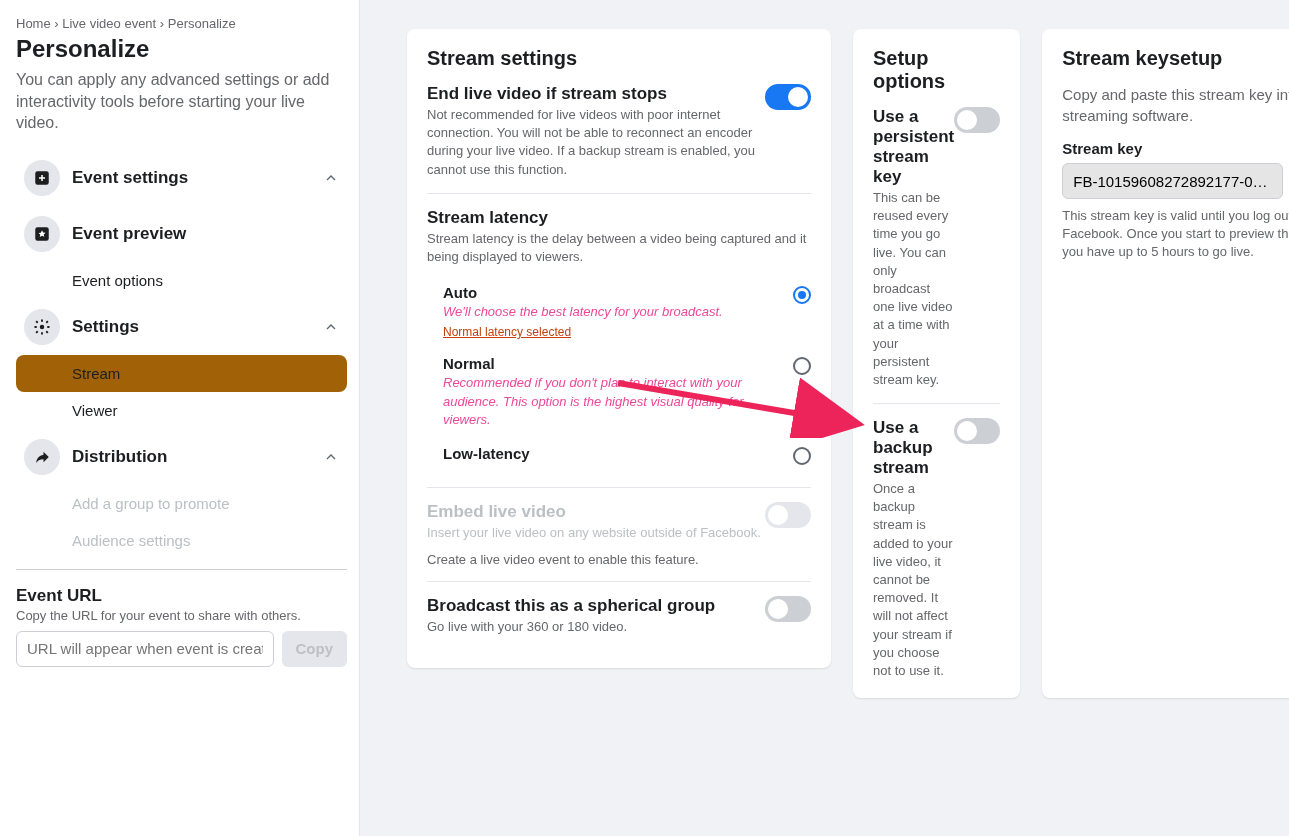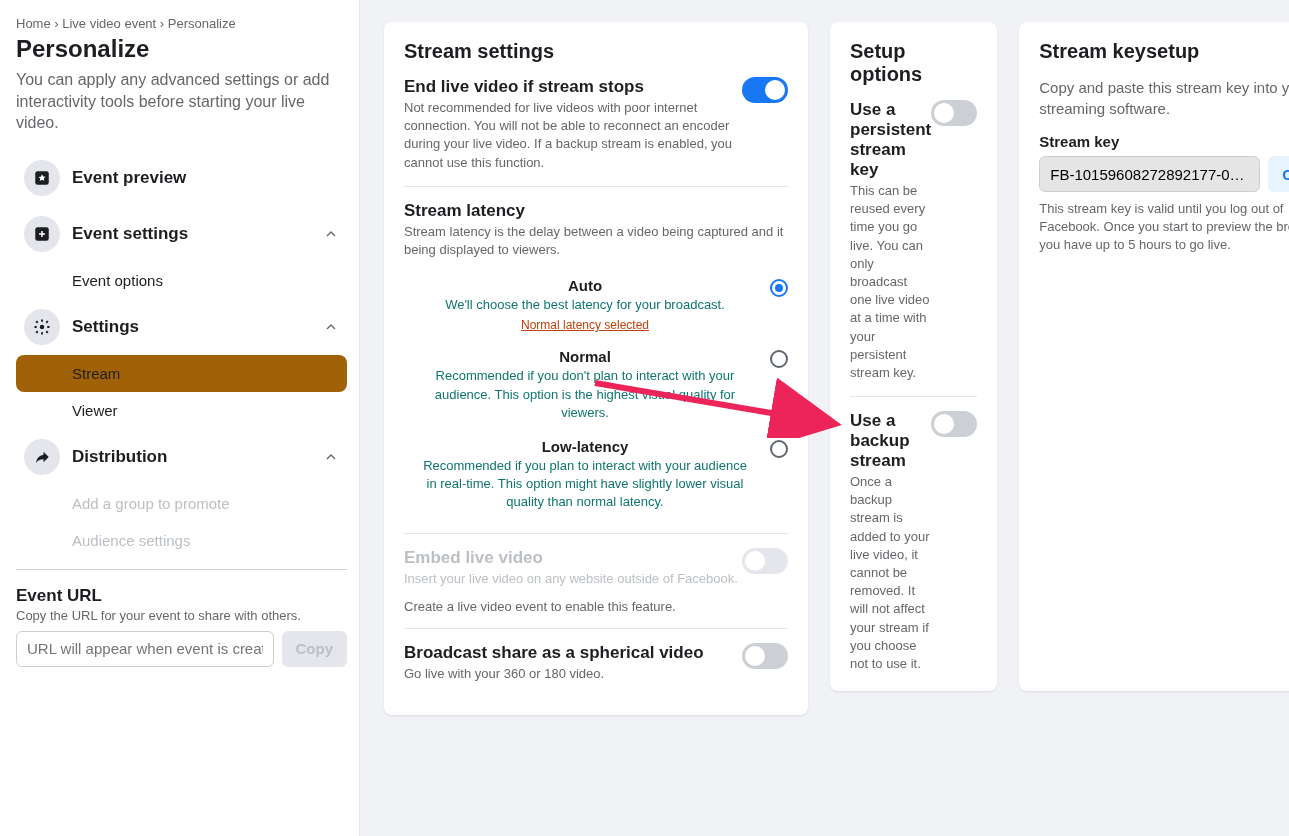--- a/index.html
+++ b/index.html
@@ -77,25 +77,26 @@
       border: none;
       border-radius: 6px;
       padding: 0 14px;
       font-size: 15px;
       font-weight: 600;
       cursor: not-allowed;
     }
 
     .main {
       flex: 1;
-      padding: 22px 24px;
+      padding: 29px 24px;
       overflow-y: auto;
       display: flex;
       gap: 22px;
       align-items: flex-start;
+      margin-left: 23px;
     }
     .col-left { width: 424px; flex-shrink: 0; }
     .col-right { width: 455px; flex-shrink: 0; display: flex; flex-direction: row; gap: 22px; }
 
     .card {
       background: #fff;
       border-radius: 8px;
       box-shadow: 0 1px 2px rgba(0,0,0,0.1);
       padding: 18px 20px 18px;
     }
@@ -132,25 +133,24 @@
     .toggle.off { background: #ccd0d5; }
     .toggle.off::after { left: 3px; }
     .toggle.disabled.off { background:#e4e6eb; cursor: default; }
     .toggle.disabled.off::after { background: #fff; }
 
     .latency-opt {
       display: flex;
       align-items: flex-start;
       gap: 20px;
       padding: 8px 0 8px 16px;
-      text-align: center;
     }
     .latency-text { flex: 1; }
     .lat-title { font-size: 15px; font-weight: 600; margin-bottom: 2px; }
-    .lat-desc { font-size: 13px; color: #0f766e; line-height: 1.4; }
+    .lat-desc { font-size: 13px; color: #ec4899; line-height: 1.4; font-style: italic; }
     .lat-sub { font-size: 12px; color: #c2410c; margin-top: 4px; text-decoration: underline; }
 
     .radio {
       width: 18px; height: 18px;
       border: 2px solid #606770;
       border-radius: 50%;
       flex-shrink: 0;
       margin-top: 2px;
       cursor: pointer;
       position: relative;
@@ -203,37 +203,37 @@
     <a>Live video event</a> ›
     <span>Personalize</span>
   </div>
   <div class="page-title">Personalize</div>
   <div class="page-desc">You can apply any advanced settings or add interactivity tools before starting your live video.</div>
 
   <div class="nav-item">
     <div class="nav-icon">
       <svg width="18" height="18" viewBox="0 0 24 24">
           <rect x="3" y="3" width="18" height="18" rx="3" fill="#1c1e21"></rect>
-          <path d="M12 7l1.5 3 3.3.3-2.5 2.2.7 3.3L12 14.3 9 16l.7-3.3-2.5-2.2 3.3-.3z" fill="#fff"></path>
+          <path d="M12 8v8M8 12h8" stroke="#fff" stroke-width="2"></path>
         </svg>
     </div>
-    <div class="nav-label">Event preview</div>
+    <div class="nav-label">Event settings</div>
+    <svg class="nav-chevron" width="16" height="16" viewBox="0 0 24 24">
+        <path d="M6 15l6-6 6 6" stroke="#606770" stroke-width="2" fill="none"></path>
+      </svg>
   </div>
 
   <div class="nav-item">
     <div class="nav-icon">
       <svg width="18" height="18" viewBox="0 0 24 24">
           <rect x="3" y="3" width="18" height="18" rx="3" fill="#1c1e21"></rect>
-          <path d="M12 8v8M8 12h8" stroke="#fff" stroke-width="2"></path>
+          <path d="M12 7l1.5 3 3.3.3-2.5 2.2.7 3.3L12 14.3 9 16l.7-3.3-2.5-2.2 3.3-.3z" fill="#fff"></path>
         </svg>
     </div>
-    <div class="nav-label">Event settings</div>
-    <svg class="nav-chevron" width="16" height="16" viewBox="0 0 24 24">
-        <path d="M6 15l6-6 6 6" stroke="#606770" stroke-width="2" fill="none"></path>
-      </svg>
+    <div class="nav-label">Event preview</div>
   </div>
 
   <div class="nav-item no-icon">
     <div class="nav-label">Event options</div>
   </div>
 
   <div class="nav-item">
     <div class="nav-icon">
       <svg width="18" height="18" viewBox="0 0 24 24">
           <circle cx="12" cy="12" r="3" fill="#1c1e21"></circle>
@@ -316,42 +316,41 @@
           <div class="latency-opt">
             <div class="latency-text">
               <div class="lat-title">Normal</div>
               <div class="lat-desc">Recommended if you don't plan to interact with your audience. This option is the highest visual quality for viewers.</div>
             </div>
             <div class="radio"></div>
           </div>
           <div class="latency-opt">
             <div class="latency-text">
               <div class="lat-title">Low-latency</div>
-              <div class="lat-desc">Recommended if you plan to interact with your audience in real-time. This option might have slightly lower visual quality than normal latency.</div>
             </div>
             <div class="radio"></div>
           </div>
         </div>
       </div>
 
       <div class="setting-row">
         <div class="row-flex">
           <div class="row-text">
             <div class="st-title disabled">Embed live video</div>
             <div class="st-desc disabled">Insert your live video on any website outside of Facebook.</div>
           </div>
           <div class="toggle off disabled"></div>
         </div>
         <div class="st-note">Create a live video event to enable this feature.</div>
       </div>
 
       <div class="setting-row">
         <div class="row-flex">
           <div class="row-text">
-            <div class="st-title">Broadcast share as a spherical video</div>
+            <div class="st-title">Broadcast this as a spherical group</div>
             <div class="st-desc">Go live with your 360 or 180 video.</div>
           </div>
           <div class="toggle off"></div>
         </div>
       </div>
 
     </div>
   </div>
 
   <div class="col-right">

